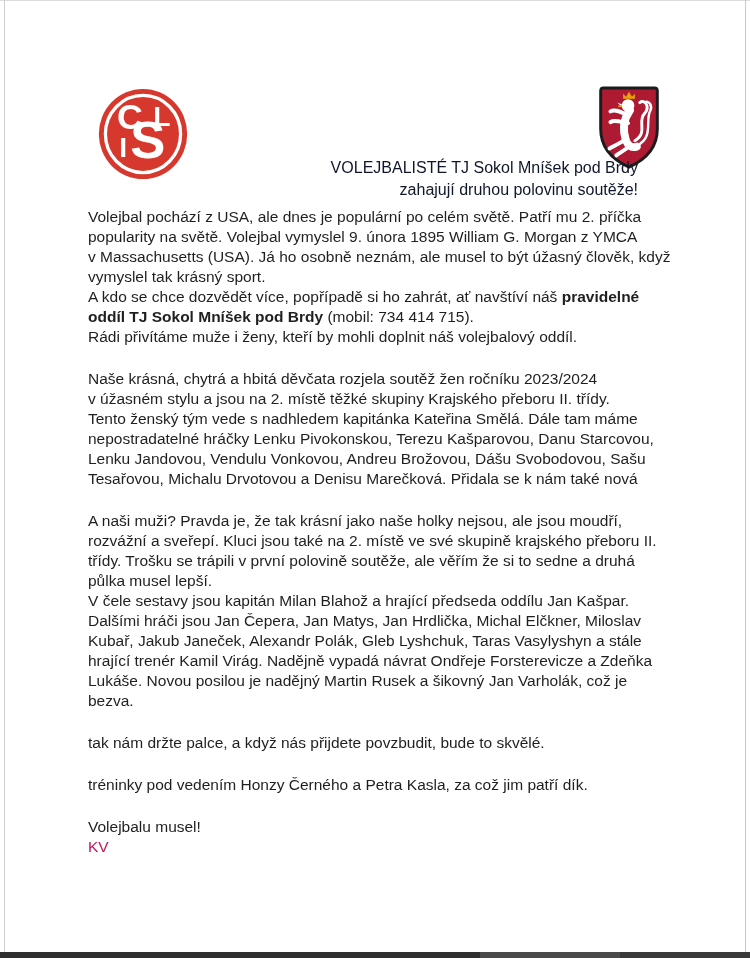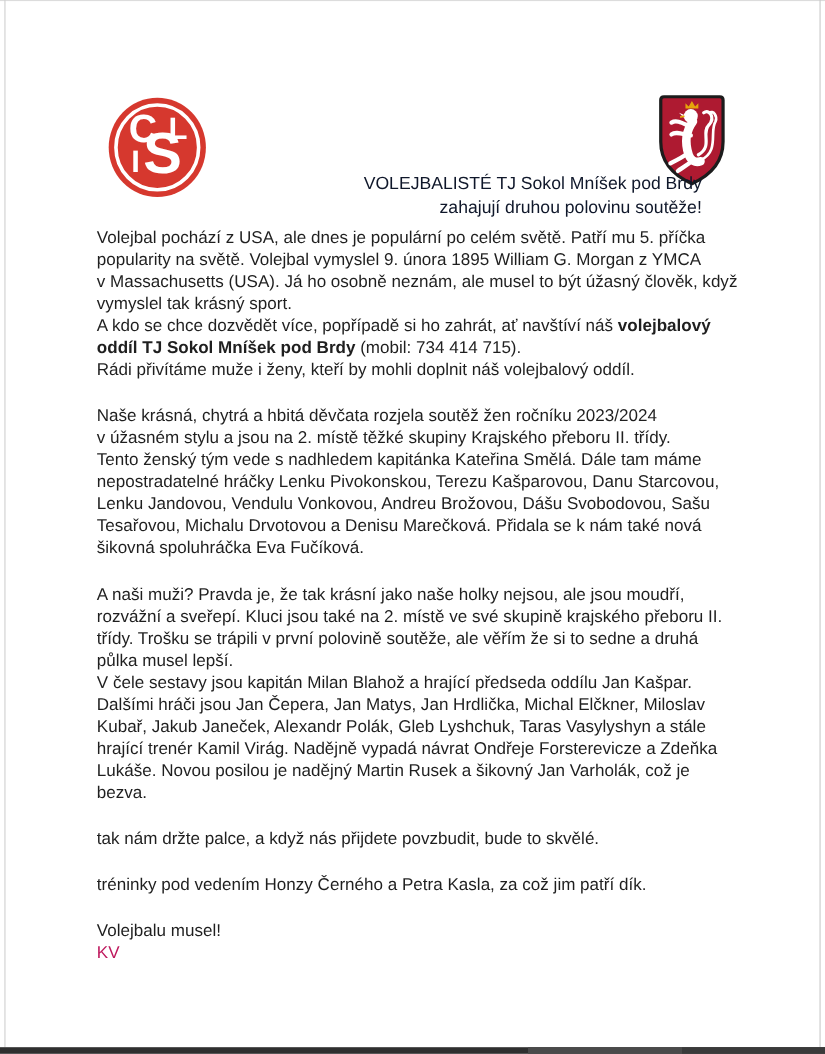--- a/index.html
+++ b/index.html
@@ -77,36 +77,35 @@
   </svg>
 </div>
 
 <div class="title-block">
   <div class="title-line">VOLEJBALISTÉ TJ Sokol Mníšek pod Brdy</div>
   <div class="title-line">zahajují druhou polovinu soutěže!</div>
 </div>
 
 <div class="body-text">
     <div class="para">
-      <div class="line"><span>Volejbal pochází z USA, ale dnes je populární po celém světě. Patří mu 5. příčka</span></div>
+      <div class="line"><span>Volejbal pochází z USA, ale dnes je populární po celém světě. Patří mu 2. příčka</span></div>
       <div class="line"><span>popularity na světě. Volejbal vymyslel 9. února 1895 William G. Morgan z YMCA</span></div>
       <div class="line"><span>v Massachusetts (USA). Já ho osobně neznám, ale musel to být úžasný člověk, když</span></div>
       <div class="line"><span>vymyslel tak krásný sport.</span></div>
-      <div class="line"><span>A kdo se chce dozvědět více, popřípadě si ho zahrát, ať navštíví náš </span><span class="bold">volejbalový</span></div>
+      <div class="line"><span>A kdo se chce dozvědět více, popřípadě si ho zahrát, ať navštíví náš </span><span class="bold">pravidelné</span></div>
       <div class="line"><span class="bold">oddíl TJ Sokol Mníšek pod Brdy</span><span> (mobil: 734 414 715).</span></div>
       <div class="line"><span>Rádi přivítáme muže i ženy, kteří by mohli doplnit náš volejbalový oddíl.</span></div>
     </div>
     <div class="para">
       <div class="line"><span>Naše krásná, chytrá a hbitá děvčata rozjela soutěž žen ročníku 2023/2024</span></div>
       <div class="line"><span>v úžasném stylu a jsou na 2. místě těžké skupiny Krajského přeboru II. třídy.</span></div>
       <div class="line"><span>Tento ženský tým vede s nadhledem kapitánka Kateřina Smělá. Dále tam máme</span></div>
       <div class="line"><span>nepostradatelné hráčky Lenku Pivokonskou, Terezu Kašparovou, Danu Starcovou,</span></div>
       <div class="line"><span>Lenku Jandovou, Vendulu Vonkovou, Andreu Brožovou, Dášu Svobodovou, Sašu</span></div>
       <div class="line"><span>Tesařovou, Michalu Drvotovou a Denisu Marečková. Přidala se k nám také nová</span></div>
-      <div class="line"><span>šikovná spoluhráčka Eva Fučíková.</span></div>
     </div>
     <div class="para">
       <div class="line"><span>A naši muži? Pravda je, že tak krásní jako naše holky nejsou, ale jsou moudří,</span></div>
       <div class="line"><span>rozvážní a sveřepí. Kluci jsou také na 2. místě ve své skupině krajského přeboru II.</span></div>
       <div class="line"><span>třídy. Trošku se trápili v první polovině soutěže, ale věřím že si to sedne a druhá</span></div>
       <div class="line"><span>půlka musel lepší.</span></div>
       <div class="line"><span>V čele sestavy jsou kapitán Milan Blahož a hrající předseda oddílu Jan Kašpar.</span></div>
       <div class="line"><span>Dalšími hráči jsou Jan Čepera, Jan Matys, Jan Hrdlička, Michal Elčkner, Miloslav</span></div>
       <div class="line"><span>Kubař, Jakub Janeček, Alexandr Polák, Gleb Lyshchuk, Taras Vasylyshyn a stále</span></div>
       <div class="line"><span>hrající trenér Kamil Virág. Nadějně vypadá návrat Ondřeje Forsterevicze a Zdeňka</span></div>

